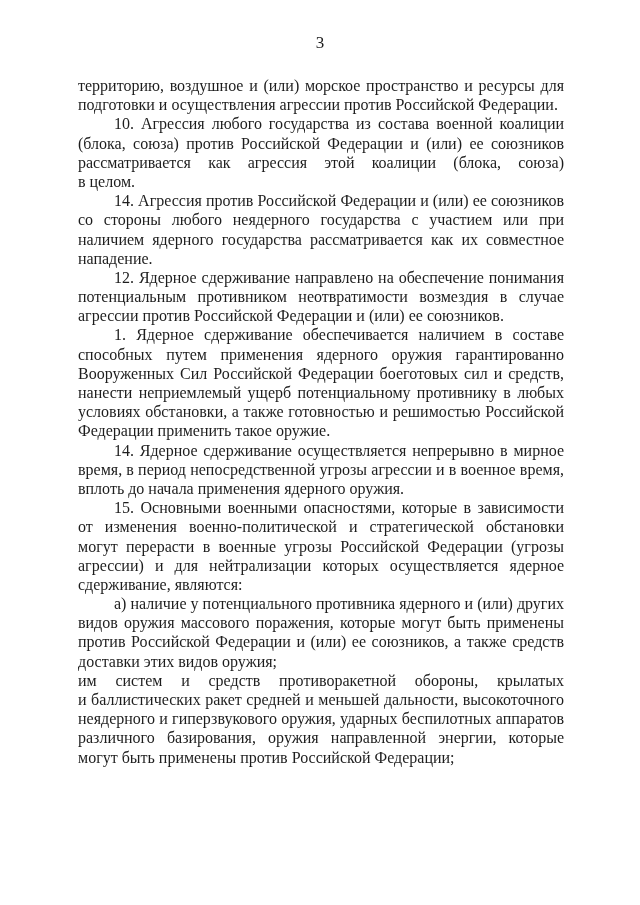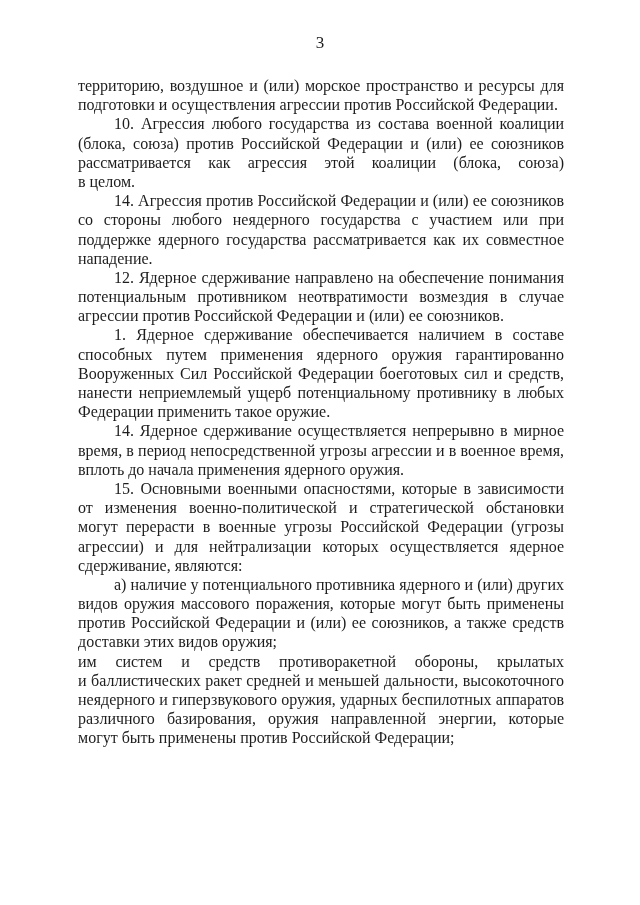--- a/index.html
+++ b/index.html
@@ -54,33 +54,34 @@
       </div>
       <div class="para">
         <div class="pline ind">10. Агрессия любого государства из состава военной коалиции</div>
         <div class="pline">(блока, союза) против Российской Федерации и (или) ее союзников</div>
         <div class="pline">рассматривается как агрессия этой коалиции (блока, союза)</div>
         <div class="pline end">в целом.</div>
       </div>
       <div class="para">
         <div class="pline ind">14. Агрессия против Российской Федерации и (или) ее союзников</div>
         <div class="pline">со стороны любого неядерного государства с участием или при</div>
-        <div class="pline">поддержке ядерного государства рассматривается как их совместное</div>
+        <div class="pline">наличием ядерного государства рассматривается как их совместное</div>
         <div class="pline end">нападение.</div>
       </div>
       <div class="para">
         <div class="pline ind">12. Ядерное сдерживание направлено на обеспечение понимания</div>
         <div class="pline">потенциальным противником неотвратимости возмездия в случае</div>
         <div class="pline end">агрессии против Российской Федерации и (или) ее союзников.</div>
       </div>
       <div class="para">
         <div class="pline ind">1. Ядерное сдерживание обеспечивается наличием в составе</div>
         <div class="pline">способных путем применения ядерного оружия гарантированно</div>
         <div class="pline">Вооруженных Сил Российской Федерации боеготовых сил и средств,</div>
         <div class="pline">нанести неприемлемый ущерб потенциальному противнику в любых</div>
+        <div class="pline">условиях обстановки, а также готовностью и решимостью Российской</div>
         <div class="pline end">Федерации применить такое оружие.</div>
       </div>
       <div class="para">
         <div class="pline ind">14. Ядерное сдерживание осуществляется непрерывно в мирное</div>
         <div class="pline">время, в период непосредственной угрозы агрессии и в военное время,</div>
         <div class="pline end">вплоть до начала применения ядерного оружия.</div>
       </div>
       <div class="para">
         <div class="pline ind">15. Основными военными опасностями, которые в зависимости</div>
         <div class="pline">от изменения военно-политической и стратегической обстановки</div>

